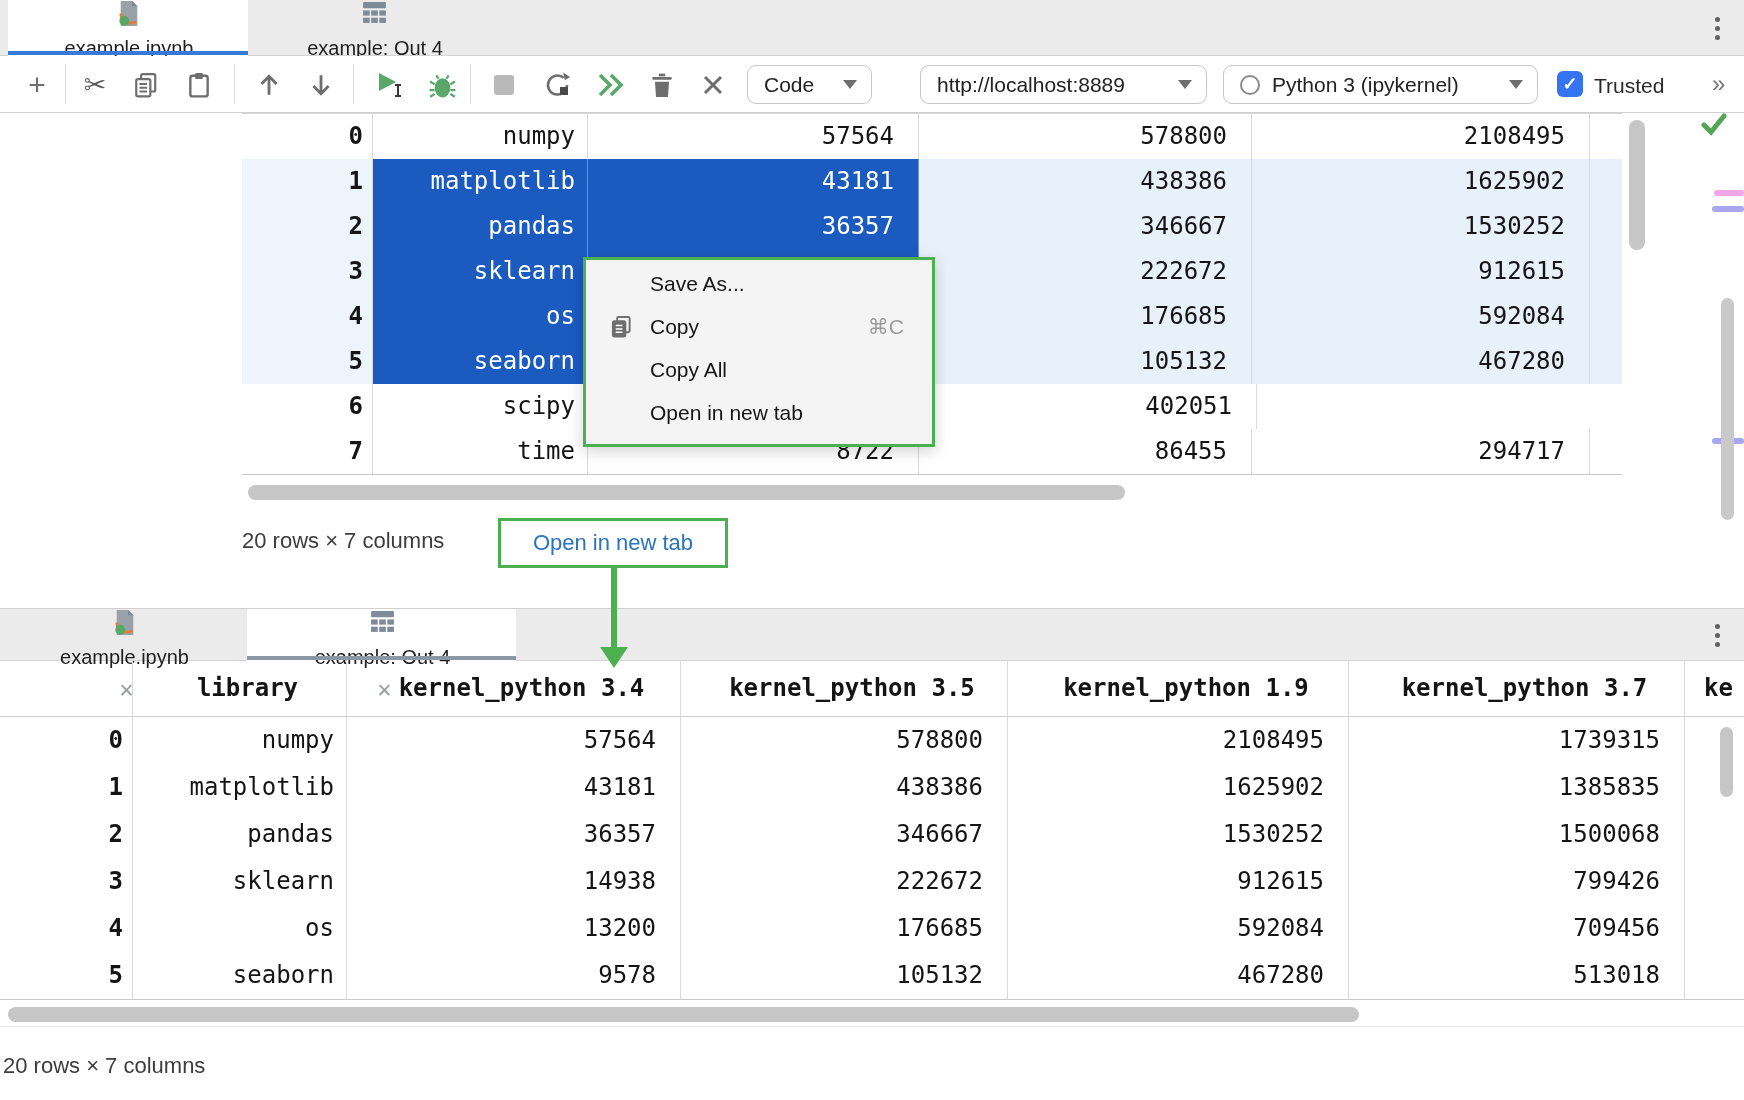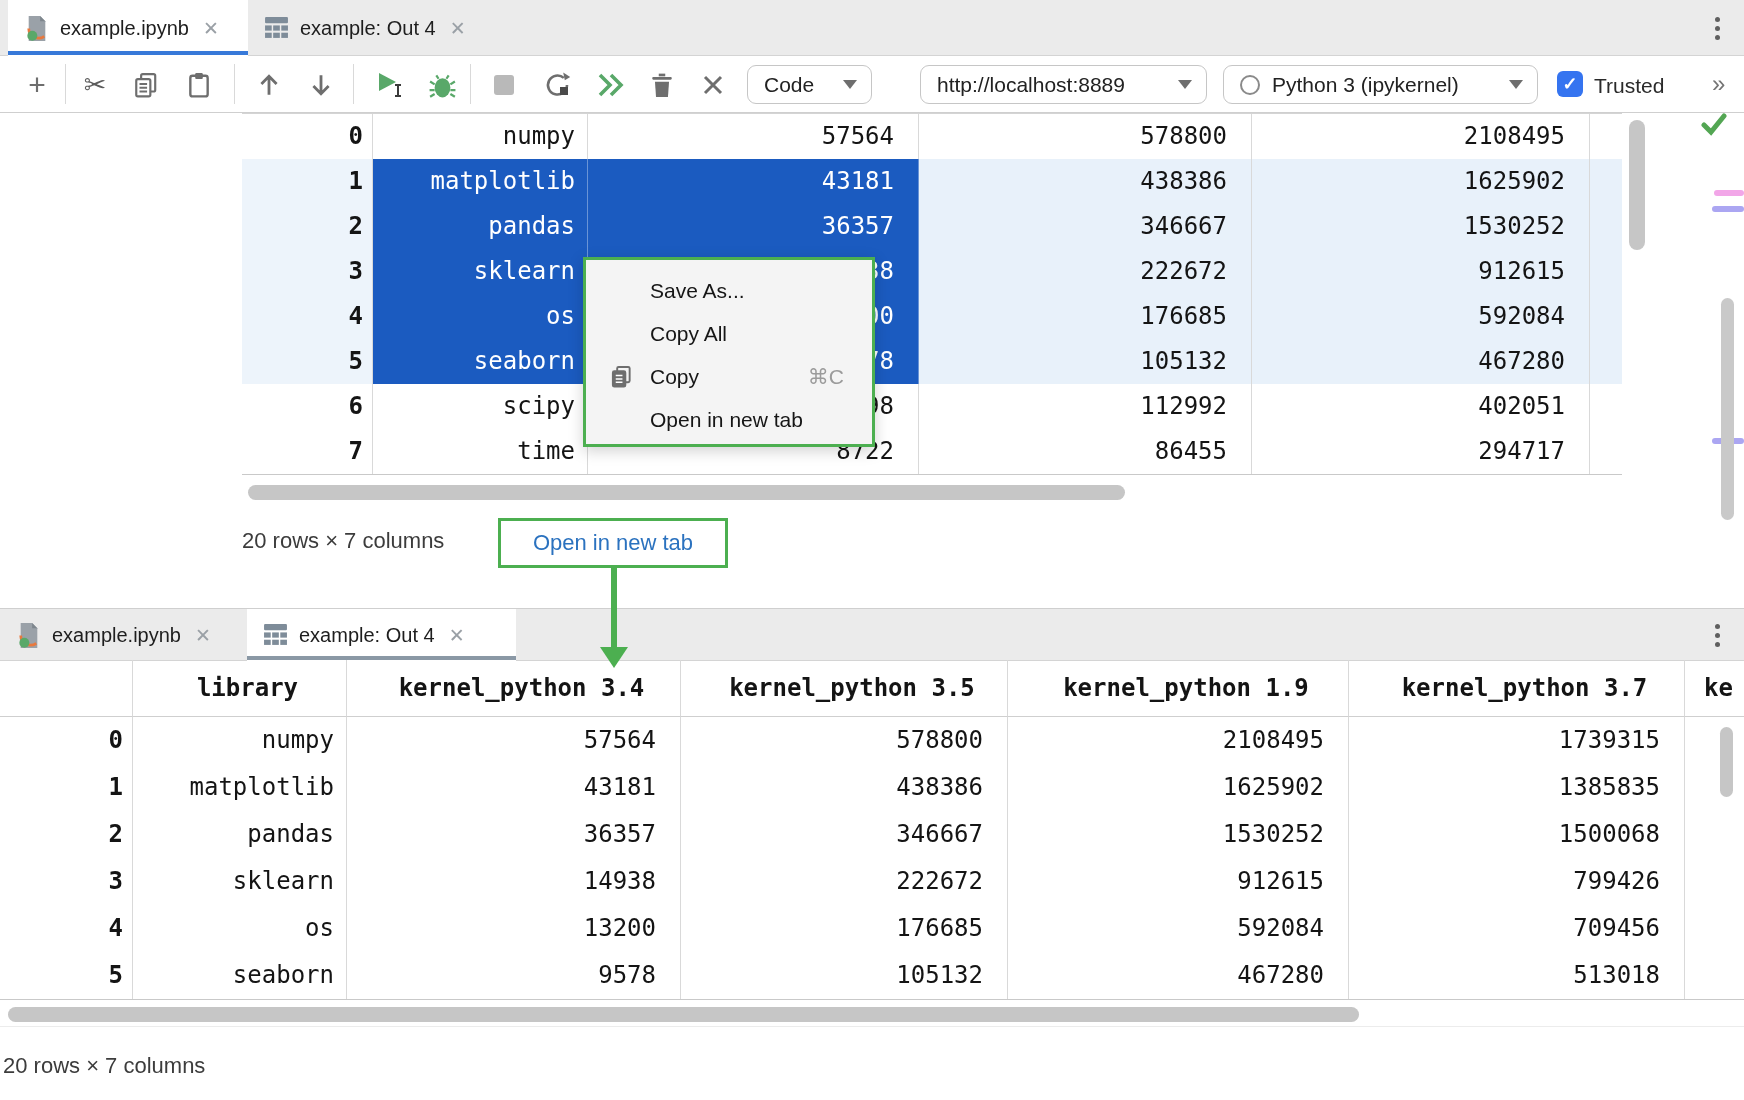--- a/index.html
+++ b/index.html
@@ -3,21 +3,21 @@
 <meta charset="utf-8">
 <style>
   * { margin:0; padding:0; box-sizing:border-box; }
   html,body { background:#fff; }
   #app {
     position:relative; width:1744px; height:1100px; overflow:hidden;
     background:#fff; font-family:"Liberation Sans", sans-serif; color:#1e1e1e;
   }
   
   .tabbar { position:absolute; left:0; width:1744px; height:56px; background:#ebebeb; border-bottom:1px solid #d4d4d4; }
-  .tab { position:absolute; top:0; height:56px; display:flex; align-items:center; gap:10px; padding:0 14px 0 16px; font-size:20px; color:#1e1e1e; }
+  .tab { position:absolute; top:0; height:56px; display:flex; align-items:center; gap:10px; padding:0 14px 0 16px; font-size:20px; color:#1e1e1e;flex-direction:column; }
   .tab.active { background:#ffffff; }
   .tab-underline { position:absolute; height:4px; bottom:0; }
   .tab .close { font-size:19px; color:#9aa0a6; margin-left:4px; }
   .kebab { position:absolute; width:28px; height:30px; display:flex; flex-direction:column; align-items:center; justify-content:center; gap:4px; }
   .kebab i { width:5px; height:5px; border-radius:50%; background:#5f5f5f; }
   
   .nb-icon, .tbl-icon { width:26px; height:27px; flex:0 0 auto; }
   
   #toolbar { position:absolute; left:0; top:56px; width:1744px; height:57px; background:#fff; border-bottom:1px solid #cfcfcf; }
   .tbtn { position:absolute; top:14px; width:30px; height:30px; display:flex; align-items:center; justify-content:center; }
@@ -50,22 +50,22 @@
   #bottom-table .hcell { height:57px; line-height:57px; font-weight:bold; text-align:center; padding-left:16px; border-bottom:1px solid #cfcfcf; }
   .b0{width:133px}.b1{width:214px}.b2{width:334px}.b3{width:327px}.b4{width:341px}.b5{width:336px}.b6{width:59px;border-right:none}
   
   .thumb { position:absolute; background:#c6c6c6; border-radius:8px; }
   
   .status { position:absolute; font-size:22px; color:#3c3c3c; }
   #open-link-box { position:absolute; left:498px; top:518px; width:230px; height:50px; border:3px solid #4CAF50;
                    background:#fff; display:flex; align-items:center; justify-content:center; }
   #open-link-box span { color:#2b72bf; font-size:22px; }
   
-  #context-menu { position:absolute; left:583px; top:257px; width:292px; height:190px; background:#f4f4f4;
-                  border:3px solid #4CAF50; box-shadow:0 4px 14px rgba(0,0,0,.18); padding-top:9px; z-index:5; }
+  #context-menu { position:absolute; left:583px; top:257px; width:352px; height:190px; background:#f4f4f4;
+                  border:3px solid #4CAF50; box-shadow:0 4px 14px rgba(0,0,0,.18); padding-top:2px; z-index:5; }
   .mi { position:relative; height:43px; line-height:43px; padding-left:64px; font-size:21px; color:#161616; }
   .mi .mshort { position:absolute; right:28px; color:#9b9b9b; }
   .mi .micon { position:absolute; left:24px; top:10px; width:23px; height:23px; }
   
   .stripe { position:absolute; height:6px; border-radius:3px; }
   
   #panel-divider { position:absolute; left:0; top:608px; width:1744px; height:1px; background:#cfcfcf; }
   #bottom-tabbar { top:609px; }
   #bottom-sep { position:absolute; left:0; top:1026px; width:1744px; height:1px; background:#ececec; }
   svg { display:block; }
@@ -254,21 +254,20 @@
       <div class="cell c1 lib">seaborn</div>
       <div class="cell c2 num">9578</div>
       <div class="cell c3 num">105132</div>
       <div class="cell c4 num">467280</div>
       <div class="cell c5"></div>
     </div>
     <div class="trow">
       <div class="cell c0 idx">6</div>
       <div class="cell c1 lib">scipy</div>
       <div class="cell c2 num">8998</div>
-      <div class="cell c3 num">112992</div>
       <div class="cell c4 num">402051</div>
       <div class="cell c5"></div>
     </div>
     <div class="trow">
       <div class="cell c0 idx">7</div>
       <div class="cell c1 lib">time</div>
       <div class="cell c2 num">8722</div>
       <div class="cell c3 num">86455</div>
       <div class="cell c4 num">294717</div>
       <div class="cell c5"></div>
@@ -282,34 +281,34 @@
       <path d="M3 14l7 7L23 5" fill="none" stroke="#53a653" stroke-width="5" stroke-linecap="round"></path>
     </svg>
   <div class="stripe" style="left:1714px; top:190px; width:30px; background:#f2a6e8;"></div>
   <div class="stripe" style="left:1712px; top:206px; width:32px; background:#aba6f2;"></div>
   <div class="stripe" style="left:1712px; top:438px; width:32px; background:#aba6f2;"></div>
   <div class="thumb" style="left:1721px; top:298px; width:13px; height:222px; background:#c9c9c9;"></div>
 
   <div id="context-menu">
     <div class="mi">
       <span>Save As...</span>
-    </div>
-    <div class="mi">
-      <span>Copy All</span>
     </div>
     <div class="mi">
       <span class="micon">
         <svg width="23" height="23" viewBox="0 0 24 24">
             <rect x="7.5" y="2" width="13" height="16" rx="1.5" fill="none" stroke="#6e6e6e" stroke-width="2"></rect>
             <rect x="3" y="6.5" width="13" height="16" rx="1.5" fill="#6e6e6e" stroke="#6e6e6e" stroke-width="2"></rect>
             <path d="M6 11h7M6 14.5h7M6 18h7" stroke="#fff" stroke-width="1.6"></path>
           </svg>
       </span>
       <span>Copy</span>
       <span class="mshort">⌘C</span>
+    </div>
+    <div class="mi">
+      <span>Copy All</span>
     </div>
     <div class="mi">
       <span>Open in new tab</span>
     </div>
   </div>
 
   <div class="status" style="left:242px; top:528px;">20 rows × 7 columns</div>
   <div id="open-link-box">
     <span>Open in new tab</span>
   </div>

